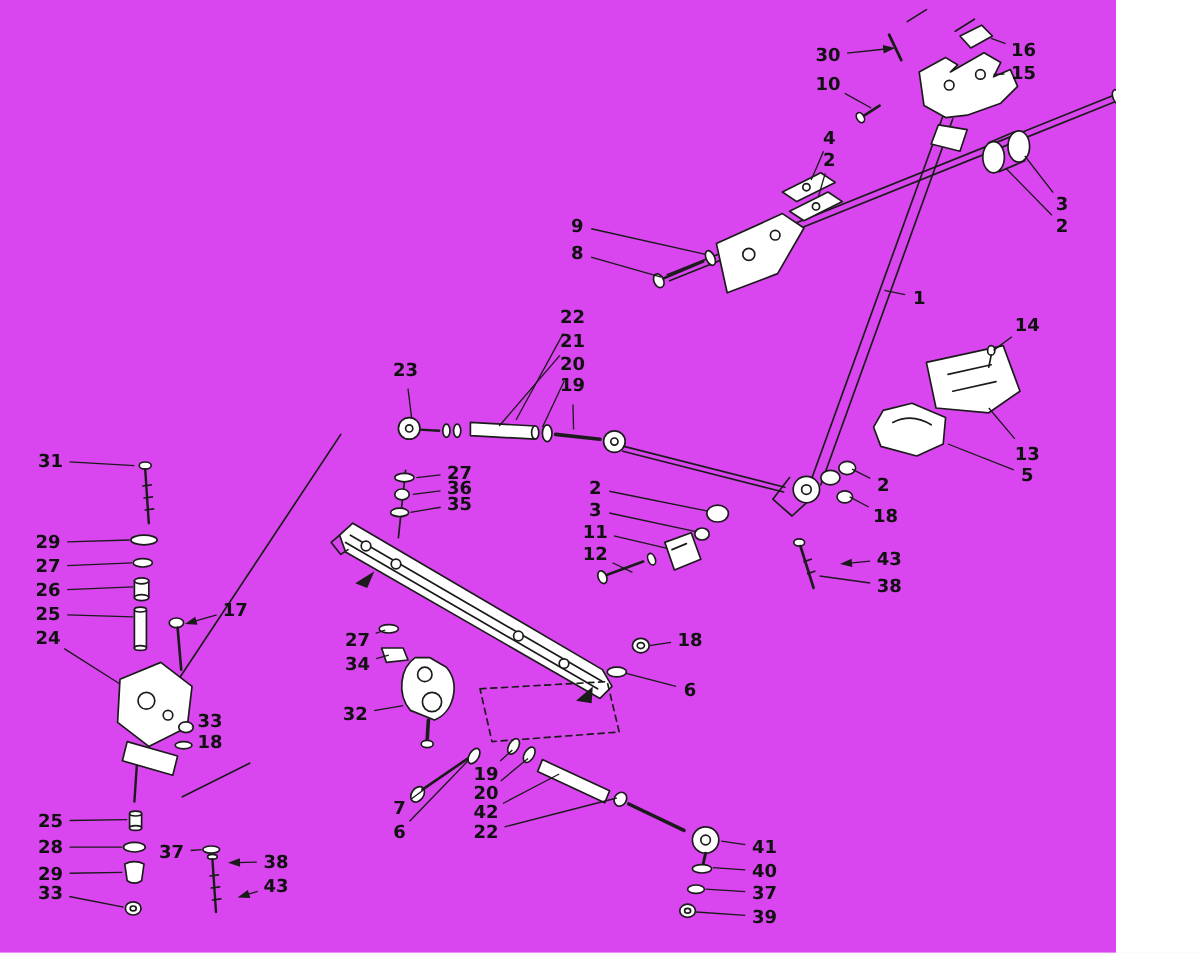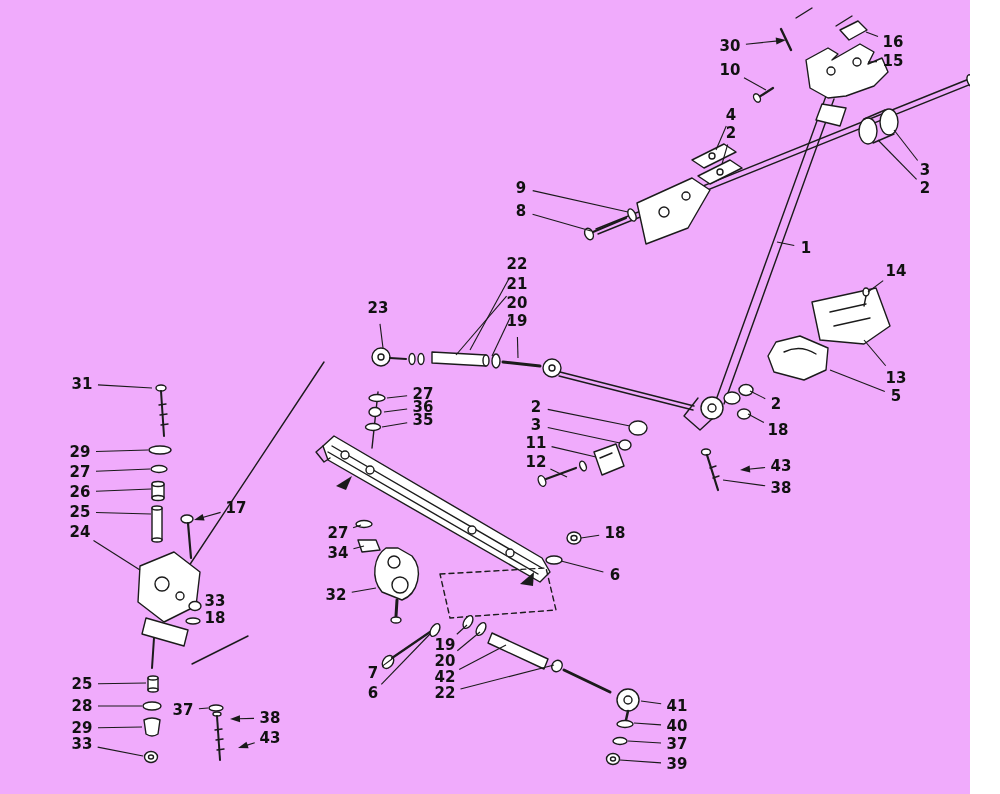--- a/index.html
+++ b/index.html
@@ -1,17 +1,17 @@
 <!DOCTYPE html>
 <html><head>
 <meta charset="utf-8">
 <style>
   html,body{margin:0;padding:0;background:#ffffff;}
-  #page{position:relative;width:930px;height:794px;background:#f0abfc;overflow:hidden;
-        font-family:"DejaVu Sans",sans-serif;padding-left:40px;}
+  #page{position:relative;width:930px;height:794px;background:#d946ef;overflow:hidden;
+        font-family:"DejaVu Sans",sans-serif;}
   svg{display:block;}
   .callout{font:bold 15px "DejaVu Sans",sans-serif;fill:#111;text-anchor:middle;dominant-baseline:central;}
   #callout-layer line{stroke:#1a1a1a;stroke-width:1.1;}
 </style>
 </head>
 <body>
 
 <div id="page">
   <svg id="diagram-svg" width="1000" height="794" viewBox="0 0 1000 794">
 

